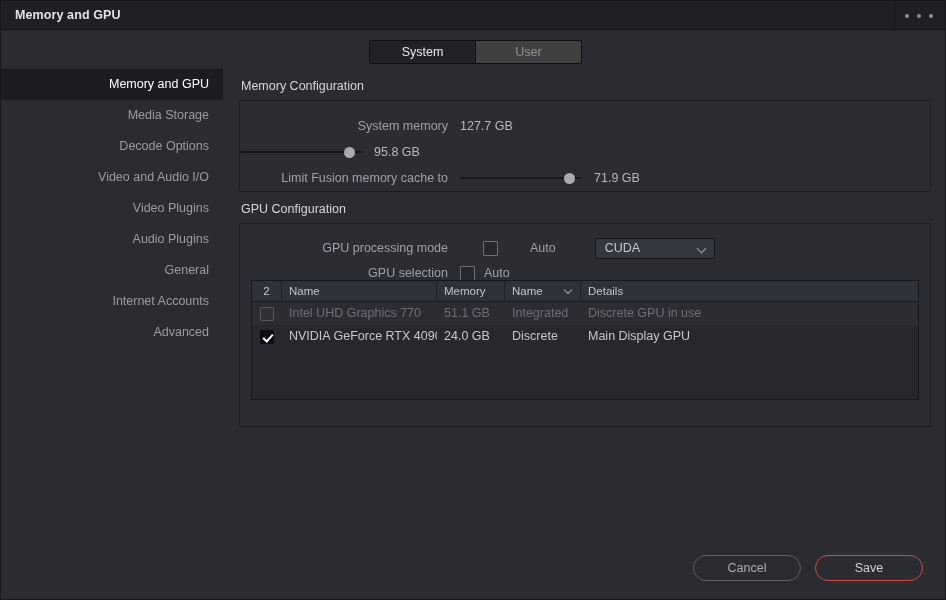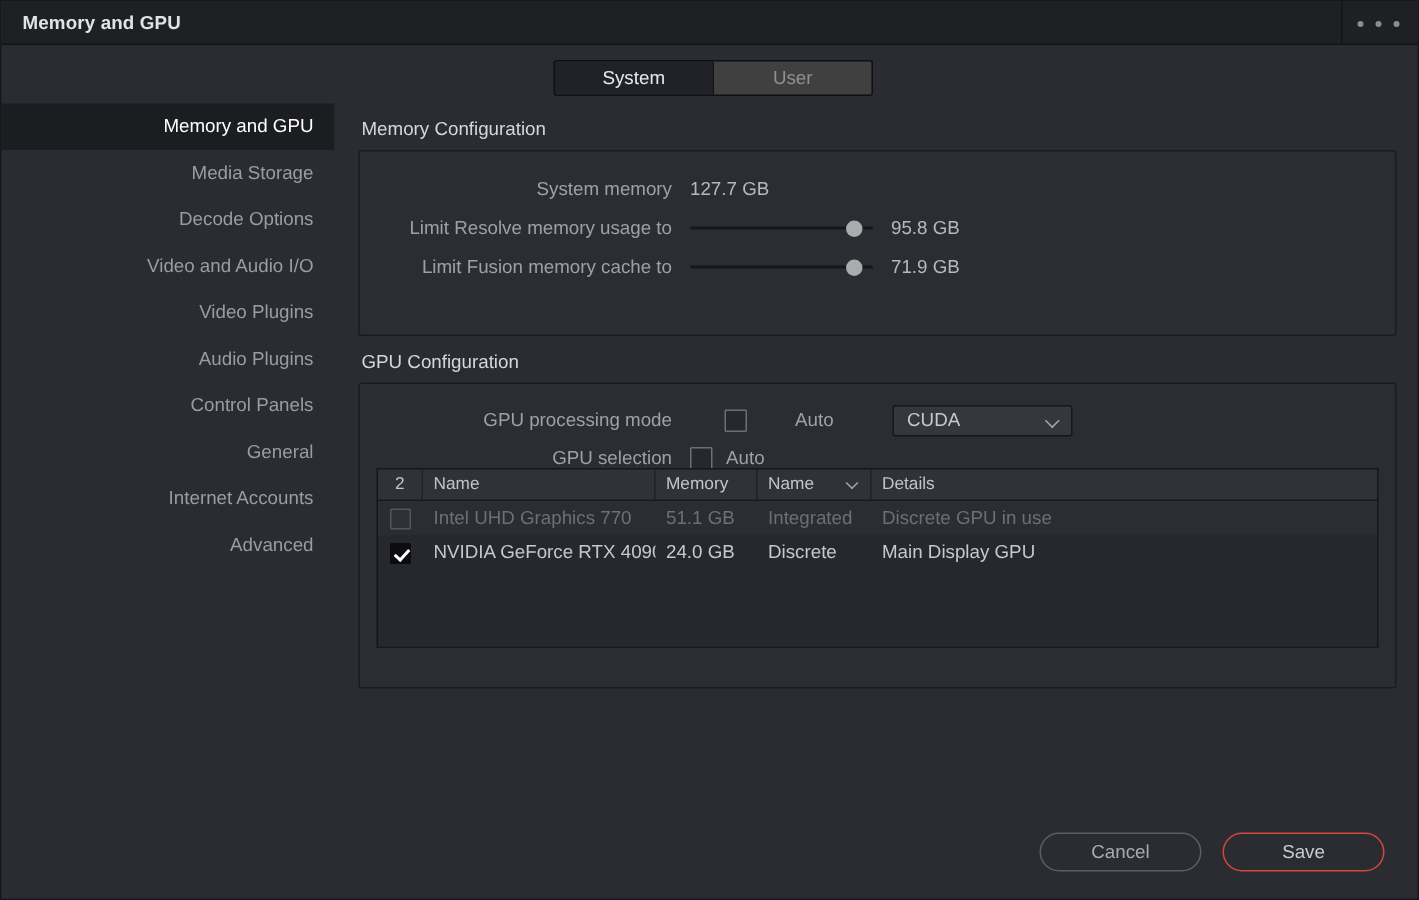--- a/index.html
+++ b/index.html
@@ -134,21 +134,21 @@
   .panel {
     border: 1px solid #1b1c20;
     border-radius: 2px;
     background: #2b2d33;
     box-sizing: border-box;
   }
 
   
   .panel-mem {
     width: 692px;
-    height: 124px;
+    height: 92px;
     position: relative;
   }
   .row {
     position: absolute;
     left: 0;
     width: 692px;
     height: 22px;
     display: flex;
     align-items: center;
   }
@@ -402,38 +402,36 @@
     <div class="tab">User</div>
   </div>
 
   <div class="sidebar">
     <div class="side-item active">Memory and GPU</div>
     <div class="side-item">Media Storage</div>
     <div class="side-item">Decode Options</div>
     <div class="side-item">Video and Audio I/O</div>
     <div class="side-item">Video Plugins</div>
     <div class="side-item">Audio Plugins</div>
-    <div class="side-item">Control Panels</div>
     <div class="side-item">General</div>
     <div class="side-item">Internet Accounts</div>
     <div class="side-item">Advanced</div>
   </div>
 
   <div class="content">
 
     <div class="section-title">Memory Configuration</div>
     <div class="panel panel-mem">
 
       <div class="row" style="top:14px;">
         <div class="lbl">System memory</div>
         <div class="val">127.7 GB</div>
       </div>
 
       <div class="row" style="top:40px;">
-        <div class="lbl">Limit Resolve memory usage to</div>
         <div class="slider">
           <div class="track"></div>
           <div class="knob" id="knob-resolve" style="left: 104.34px;"></div>
         </div>
         <div class="slider-val">95.8 GB</div>
       </div>
 
       <div class="row" style="top:66px;">
         <div class="lbl">Limit Fusion memory cache to</div>
         <div class="slider">

